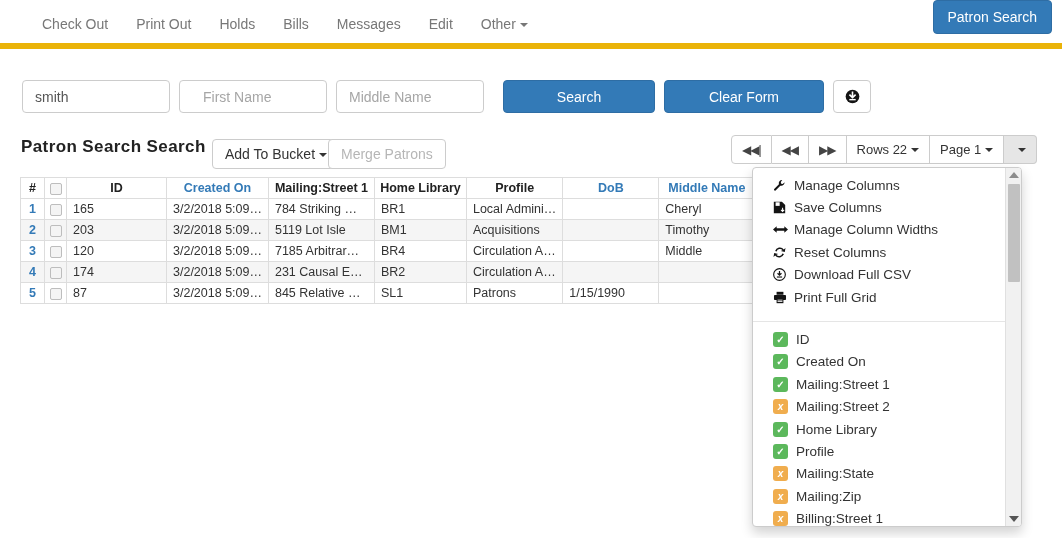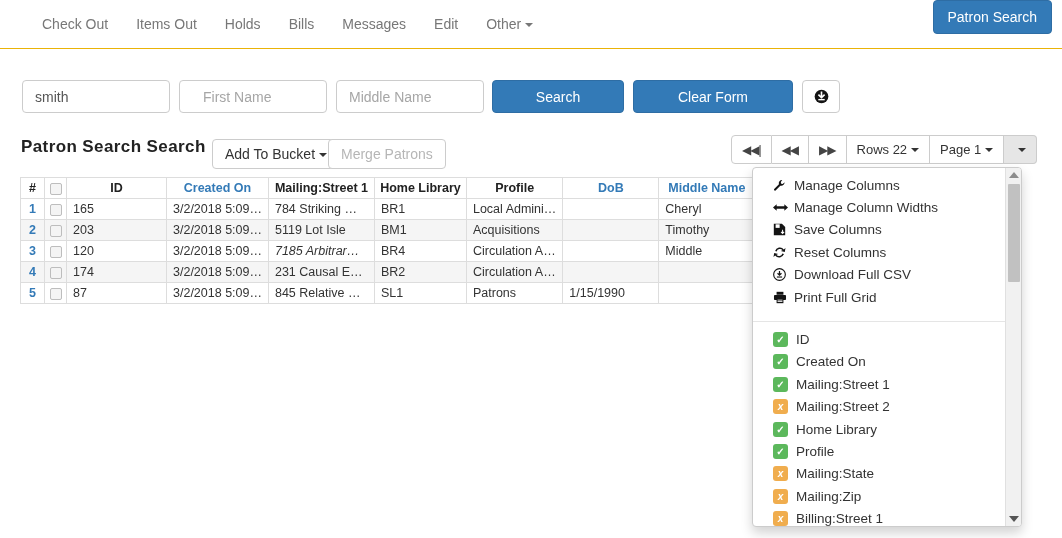--- a/index.html
+++ b/index.html
@@ -9,21 +9,21 @@
     background: #ffffff;
     font-family: "Liberation Sans", sans-serif;
     color: #333;
     overflow: hidden;
   }
   #root { position: relative; width: 1062px; height: 538px; }
 
   
   .navbar {
     position: absolute; left: 0; top: 0; width: 1062px; height: 49px;
-    border-bottom: 1px solid #eab308; background: #fff;
+    border-bottom: 6px solid #eab308; background: #fff;
   }
   .nav-items { position: absolute; left: 28px; top: 11px; display: flex; }
   .nav-link {
     font-size: 14px; color: #777; padding: 4px 14px; line-height: 18px;
     text-decoration: none; white-space: nowrap; cursor: pointer;
   }
   .caret {
     display: inline-block; width: 0; height: 0; vertical-align: middle;
     border-left: 4px solid transparent; border-right: 4px solid transparent;
     border-top: 4px solid currentColor; margin-left: 4px;
@@ -45,21 +45,21 @@
   }
   .finp::placeholder { color: #a6a6a6; }
   .finp.w1 { width: 148px; }
   .finp.w2 { width: 148px; margin-left: 9px; padding-left: 23px; }
   .finp.w3 { width: 148px; margin-left: 9px; }
   .btn-blue {
     height: 33px; background: #337ab7; color: #fff; border: 1px solid #2e6da4;
     border-radius: 4px; font-size: 14px; cursor: pointer;
     font-family: "Liberation Sans", sans-serif;
   }
-  .btn-search { width: 132px; margin-left: 8px; text-align: center; }
+  .btn-search { width: 152px; margin-left: 19px; text-align: center; }
   .btn-clear { width: 160px; margin-left: 9px; }
   .btn-dl {
     width: 38px; height: 33px; margin-left: 9px; background: #fff;
     border: 1px solid #ccc; border-radius: 4px; cursor: pointer;
     display: flex; align-items: center; justify-content: center;
   }
 
   
   .results-title {
     position: absolute; left: 21px; top: 137px;
@@ -162,21 +162,21 @@
   .svgi { display:block; }
 </style>
 </head>
 <body>
 
 <div id="root">
 
   <div class="navbar">
     <div class="nav-items" id="navItems">
         <a class="nav-link"><span>Check Out</span></a>
-        <a class="nav-link"><span>Items Out</span></a>
+        <a class="nav-link"><span>Print Out</span></a>
         <a class="nav-link"><span>Holds</span></a>
         <a class="nav-link"><span>Bills</span></a>
         <a class="nav-link"><span>Messages</span></a>
         <a class="nav-link"><span>Edit</span></a>
         <a class="nav-link"><span>Other</span><span class="caret"></span></a>
       </div>
     <button class="patron-search-btn">Patron Search</button>
   </div>
 
   <div class="form-row">
@@ -263,21 +263,21 @@
           <td style="width: 96px;">Acquisitions</td>
           <td style="width: 96px;"></td>
           <td style="width: 96px;">Timothy</td>
           <td style="width: 96px;">Ke</td>
         </tr>
         <tr>
           <td class="num" style="width: 24px;">3</td>
           <td class="chk" style="width: 22px;"><span class="cbx"></span></td>
           <td style="width: 100px;">120</td>
           <td style="width: 84px;">3/2/2018 5:09…</td>
-          <td style="width: 106px; font-style: italic;">7185 Arbitrar…</td>
+          <td style="width: 106px;">7185 Arbitrar…</td>
           <td style="width: 92px;">BR4</td>
           <td style="width: 96px;">Circulation A…</td>
           <td style="width: 96px;"></td>
           <td style="width: 96px;">Middle</td>
           <td style="width: 96px;">Ma</td>
         </tr>
         <tr class="striped">
           <td class="num" style="width: 24px;">4</td>
           <td class="chk" style="width: 22px;"><span class="cbx"></span></td>
           <td style="width: 100px;">174</td>
@@ -310,35 +310,35 @@
           <div class="dd-item">
             <span class="dd-ic">
               <svg width="13" height="13" viewBox="0 0 16 16">
                 <path d="M11.4 1.2a4 4 0 0 0-4.1 5.3L1.5 12.3a1.2 1.2 0 0 0 1.7 1.7l5.8-5.8a4 4 0 0 0 5.2-4.2l-2.2 2.2-1.9-.5-.5-1.9z" fill="#141414"></path>
               </svg>
             </span>
             <span>Manage Columns</span>
           </div>
           <div class="dd-item">
             <span class="dd-ic">
-              <svg width="15" height="13" viewBox="0 0 18 12">
-                <path d="M0 6 L4.4 2 v2.6 h9.2 V2 L18 6 L13.6 10 V7.4 H4.4 V10 z" fill="#141414"></path>
-              </svg>
-            </span>
-            <span>Manage Column Widths</span>
-          </div>
-          <div class="dd-item">
-            <span class="dd-ic">
               <svg width="13" height="13" viewBox="0 0 16 16">
                 <path d="M1 1h10l4 4v10H1z" fill="#141414"></path>
                 <rect x="3.2" y="1.6" width="5" height="4.4" fill="#fff"></rect>
                 <path d="M11.8 8.4v4.2 M9.9 10.9l1.9 1.9 1.9-1.9" stroke="#fff" stroke-width="1.3" fill="none"></path>
               </svg>
             </span>
             <span>Save Columns</span>
+          </div>
+          <div class="dd-item">
+            <span class="dd-ic">
+              <svg width="15" height="13" viewBox="0 0 18 12">
+                <path d="M0 6 L4.4 2 v2.6 h9.2 V2 L18 6 L13.6 10 V7.4 H4.4 V10 z" fill="#141414"></path>
+              </svg>
+            </span>
+            <span>Manage Column Widths</span>
           </div>
           <div class="dd-item">
             <span class="dd-ic">
               <svg width="13" height="13" viewBox="0 0 16 16">
                 <path d="M13.3 4.4A6 6 0 0 0 2.6 6.3l1.9.5A4.1 4.1 0 0 1 11.8 5.3L9.6 6.1l4.9 1.4.9-4.9z" fill="#141414"></path>
                 <path d="M2.7 11.6A6 6 0 0 0 13.4 9.7l-1.9-.5A4.1 4.1 0 0 1 4.2 10.7l2.2-.8L1.5 8.5.6 13.4z" fill="#141414"></path>
               </svg>
             </span>
             <span>Reset Columns</span>
           </div>

